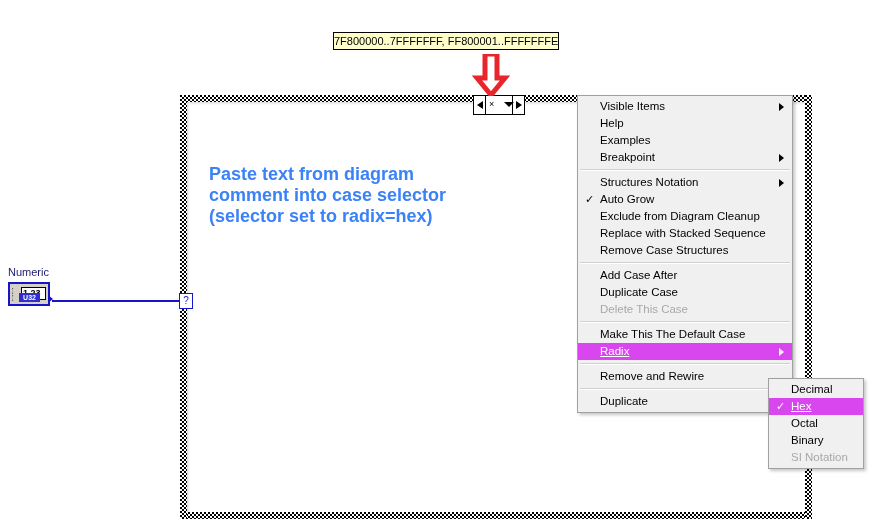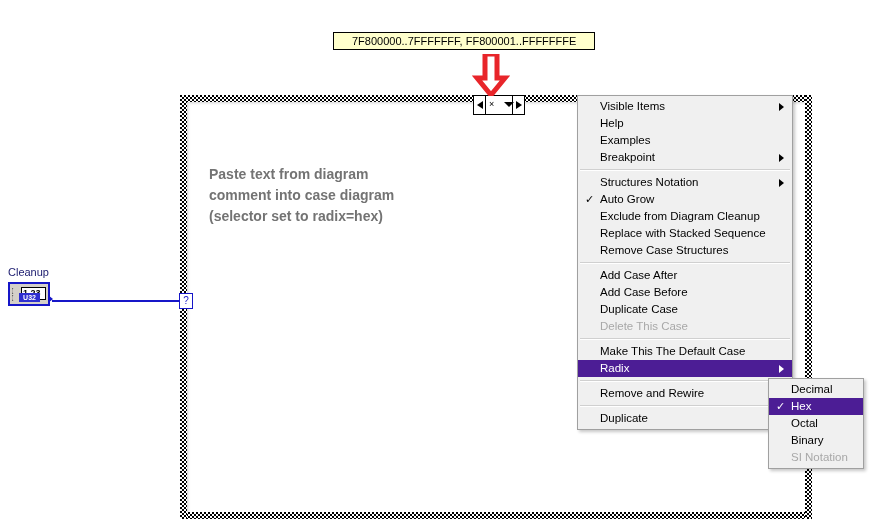--- a/index.html
+++ b/index.html
@@ -92,44 +92,44 @@
     left: 3px; top: 4px;
     font-size: 9px; color: #000;
     line-height: 1;
   }
   #sel-down { position: absolute; left: 18px; top: 6px; }
 
   
   #diagram-comment {
     position: absolute;
     left: 333px; top: 32px;
-    padding: 1px 18px;
+    padding: 1px 0;
     background: #ffffcc;
     border: 1px solid #000000;
     font-family: "Liberation Sans", sans-serif;
     font-size: 11px;
     color: #000000;
     white-space: nowrap;
     line-height: 14px;
   }
 
   
   #red-arrow {
     position: absolute;
     left: 472px; top: 54px;
     width: 38px; height: 42px;
   }
 
   
   #annotation {
     position: absolute;
     left: 209px; top: 164px;
-    color: #737373;
-    font-family: "Liberation Sans", sans-serif;
-    font-size: 14px;
+    color: #3b82f6;
+    font-family: "Liberation Sans", sans-serif;
+    font-size: 18px;
     font-weight: bold;
     line-height: 21px;
     white-space: nowrap;
   }
 
   
   #numeric-group { position: absolute; left: 8px; top: 266px; }
   #numeric-label {
     font-family: "Liberation Sans", sans-serif;
     font-size: 11px;
@@ -221,21 +221,21 @@
   }
   .menu-item {
     position: relative;
     height: 17px;
     line-height: 17px;
     padding-left: 22px;
     padding-right: 22px;
     white-space: nowrap;
   }
   .menu-item.disabled { color: #a8a8a8; }
-  .menu-item.selected { background: #4c1d95; color: #ffffff; }
+  .menu-item.selected { background: #d946ef; color: #ffffff; text-decoration: underline; }
   .menu-sep {
     height: 1px;
     margin: 3px 2px 3px 2px;
     background: #d0d0d0;
     border-bottom: 1px solid #ffffff;
   }
   .menu-check {
     position: absolute;
     left: 7px; top: 0;
     font-size: 11px;
@@ -292,26 +292,26 @@
 </div>
 
 <div id="diagram-comment">7F800000..7FFFFFFF, FF800001..FFFFFFFE</div>
 
 <svg id="red-arrow" viewBox="0 0 38 42">
   <polygon points="13,0 25,0 25,24 33,24 19,41 5,24 13,24" fill="#ffffff" stroke="#e8252a" stroke-width="5" stroke-linejoin="miter"></polygon>
 </svg>
 
 <div id="annotation">
   <div>Paste text from diagram</div>
-  <div>comment into case diagram</div>
+  <div>comment into case selector</div>
   <div>(selector set to radix=hex)</div>
 </div>
 
 <div id="numeric-group">
-  <div id="numeric-label">Cleanup</div>
+  <div id="numeric-label">Numeric</div>
   <div id="numeric-terminal">
     <svg id="term-spin" viewBox="0 0 8 15">
       <path d="M1 1 A4 4 0 0 0 1 7" fill="none" stroke="#555" stroke-width="1"></path>
       <path d="M1 8 A4 4 0 0 0 1 14" fill="none" stroke="#555" stroke-width="1"></path>
     </svg>
     <div id="term-value">1.23</div>
     <div id="term-badge">U32</div>
     <div id="term-out-tri"></div>
   </div>
 </div>
@@ -324,21 +324,20 @@
     <div class="menu-item"><span>Examples</span></div>
     <div class="menu-item"><span>Breakpoint</span><span class="menu-sub-arrow"></span></div>
     <div class="menu-sep"></div>
     <div class="menu-item"><span>Structures Notation</span><span class="menu-sub-arrow"></span></div>
     <div class="menu-item"><span class="menu-check">✓</span><span>Auto Grow</span></div>
     <div class="menu-item"><span>Exclude from Diagram Cleanup</span></div>
     <div class="menu-item"><span>Replace with Stacked Sequence</span></div>
     <div class="menu-item"><span>Remove Case Structures</span></div>
     <div class="menu-sep"></div>
     <div class="menu-item"><span>Add Case After</span></div>
-    <div class="menu-item"><span>Add Case Before</span></div>
     <div class="menu-item"><span>Duplicate Case</span></div>
     <div class="menu-item disabled"><span>Delete This Case</span></div>
     <div class="menu-sep"></div>
     <div class="menu-item"><span>Make This The Default Case</span></div>
     <div class="menu-item selected"><span>Radix</span><span class="menu-sub-arrow"></span></div>
     <div class="menu-sep"></div>
     <div class="menu-item"><span>Remove and Rewire</span></div>
     <div class="menu-sep"></div>
     <div class="menu-item"><span>Duplicate</span></div>
   </div>

